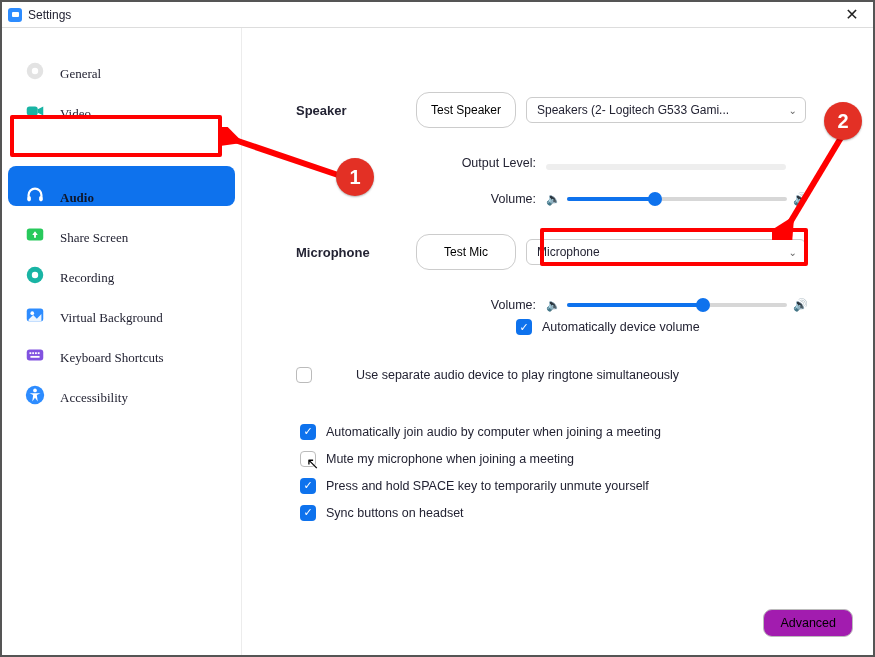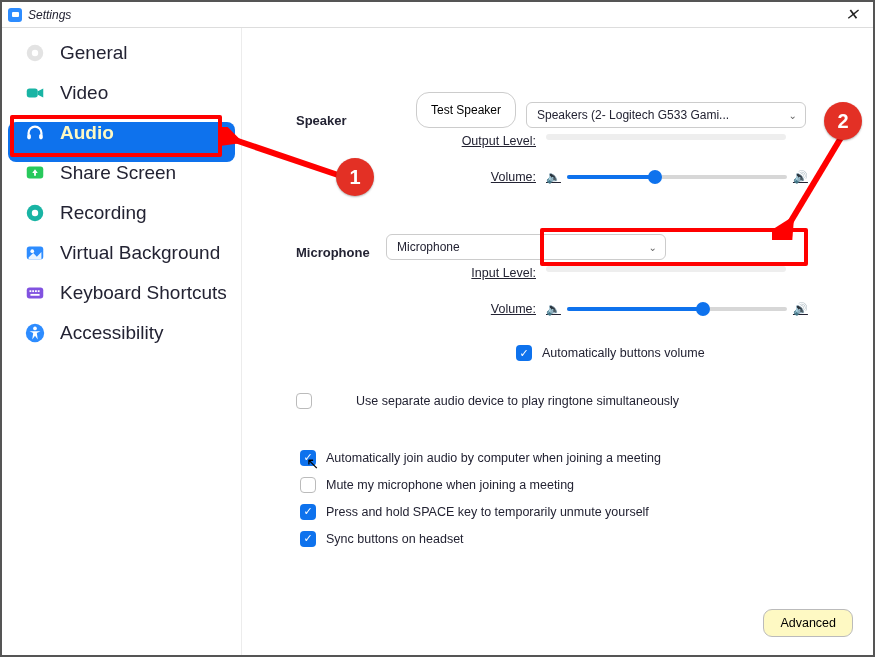--- a/index.html
+++ b/index.html
@@ -22,21 +22,20 @@
     background: #fff;
   }
 
   .titlebar {
     height: 26px;
     display: flex;
     align-items: center;
     padding: 0 6px;
     border-bottom: 1px solid #ddd;
     font-size: 12px;
-    font-style: italic;
   }
   .titlebar-icon {
     width: 14px; height: 14px;
     background: #2d8cff;
     border-radius: 3px;
     margin-right: 6px;
     display: flex; align-items: center; justify-content: center;
   }
   .titlebar-icon::after {
     content: "";
@@ -58,51 +57,53 @@
     height: calc(100% - 26px);
   }
 
   .sidebar {
     width: 240px;
     border-right: 1px solid #ececec;
     padding-top: 14px;
   }
   .sidebar-item {
     display: flex;
-    align-items: flex-start;
+    align-items: flex-end;
     height: 40px;
     padding-left: 16px;
     gap: 14px;
     cursor: pointer;
-    font-size: 19px;
+    font-size: 13px;
     color: #232333;
     border-radius: 8px;
     margin: 0 6px;
+    font-family: Liberation Serif, serif;
   }
   .sidebar-item.active {
     background: #0e72ed;
-    color: #fef9c3;
+    color: #0f172a;
     font-weight: 600;
+    margin-top: 44px;
   }
   .sidebar-item .icon {
     width: 22px; height: 22px;
     display: flex; align-items: center; justify-content: center;
   }
   .icon svg { width: 22px; height: 22px; }
 
   .content {
     flex: 1;
     padding: 24px 24px 0 24px;
     position: relative;
     overflow: hidden;
   }
 
   .section-row {
     display: flex;
-    align-items: flex-end;
+    align-items: center;
     margin-bottom: 6px;
   }
   .section-label {
     width: 120px;
     font-weight: 600;
     font-size: 13px;
     text-align: left;
     padding-left: 30px;
   }
   .test-btn {
@@ -133,24 +134,23 @@
     position: absolute;
     right: 8px;
     top: 50%;
     transform: translateY(-50%);
     font-size: 10px;
     color: #666;
   }
 
   .level-row, .volume-row {
     display: flex;
-    align-items: flex-start;
+    align-items: flex-end;
     height: 36px;
     padding-left: 180px;
-    text-decoration: underline;
   }
   .field-label {
     width: 90px;
     text-align: right;
     font-size: 12.5px;
     color: #232333;
     margin-right: 10px;
   }
   .level-bar {
     width: 240px;
@@ -202,21 +202,21 @@
   .list-checks .checkbox-row { padding-left: 34px; height: 27px; }
 
   .advanced-btn {
     position: absolute;
     right: 20px;
     bottom: 18px;
     height: 28px;
     padding: 0 16px;
     border: 1px solid #bbb;
     border-radius: 9px;
-    background: #fef9c3;
+    background: #a21caf;
     font-size: 12.5px;
     cursor: pointer;
   }
 
   
   .anno { position: absolute; pointer-events: none; }
   .anno-box-1 { border: 4px solid #ff0000; border-radius: 2px; }
   .anno-box-2 { border: 4px solid #ff0000; border-radius: 2px; }
   .anno-badge {
     width: 38px; height: 38px;
@@ -365,46 +365,43 @@
             <div class="slider-thumb" style="left:40%"></div>
           </div>
           <span class="vol-ico">🔊</span>
         </div>
       </div>
 
       <div style="height:28px"></div>
 
       <div class="section-row">
         <span class="section-label">Microphone</span>
+        <button class="test-btn">Test Mic</button>
         <div class="dropdown">
           <span>Microphone</span>
           <span class="chevron">⌄</span>
         </div>
       </div>
 
-      <div class="level-row">
-        <span class="field-label">Input Level:</span>
-        <div class="level-bar"></div>
-      </div>
 
       <div class="volume-row">
         <span class="field-label">Volume:</span>
         <div class="slider-wrap">
           <span class="vol-ico">🔈</span>
           <div class="slider">
             <div class="slider-fill" style="width:62%"></div>
             <div class="slider-thumb" style="left:62%"></div>
           </div>
           <span class="vol-ico">🔊</span>
         </div>
       </div>
 
       <div class="checkbox-row">
         <div class="chk on">✓</div>
-        <span>Automatically buttons volume</span>
+        <span>Automatically device volume</span>
       </div>
 
       <div style="height:18px"></div>
 
       <div class="checkbox-row left">
         <div class="chk off"></div>
         <span>Use separate audio device to play ringtone simultaneously</span>
       </div>
 
       <div style="height:16px"></div>

